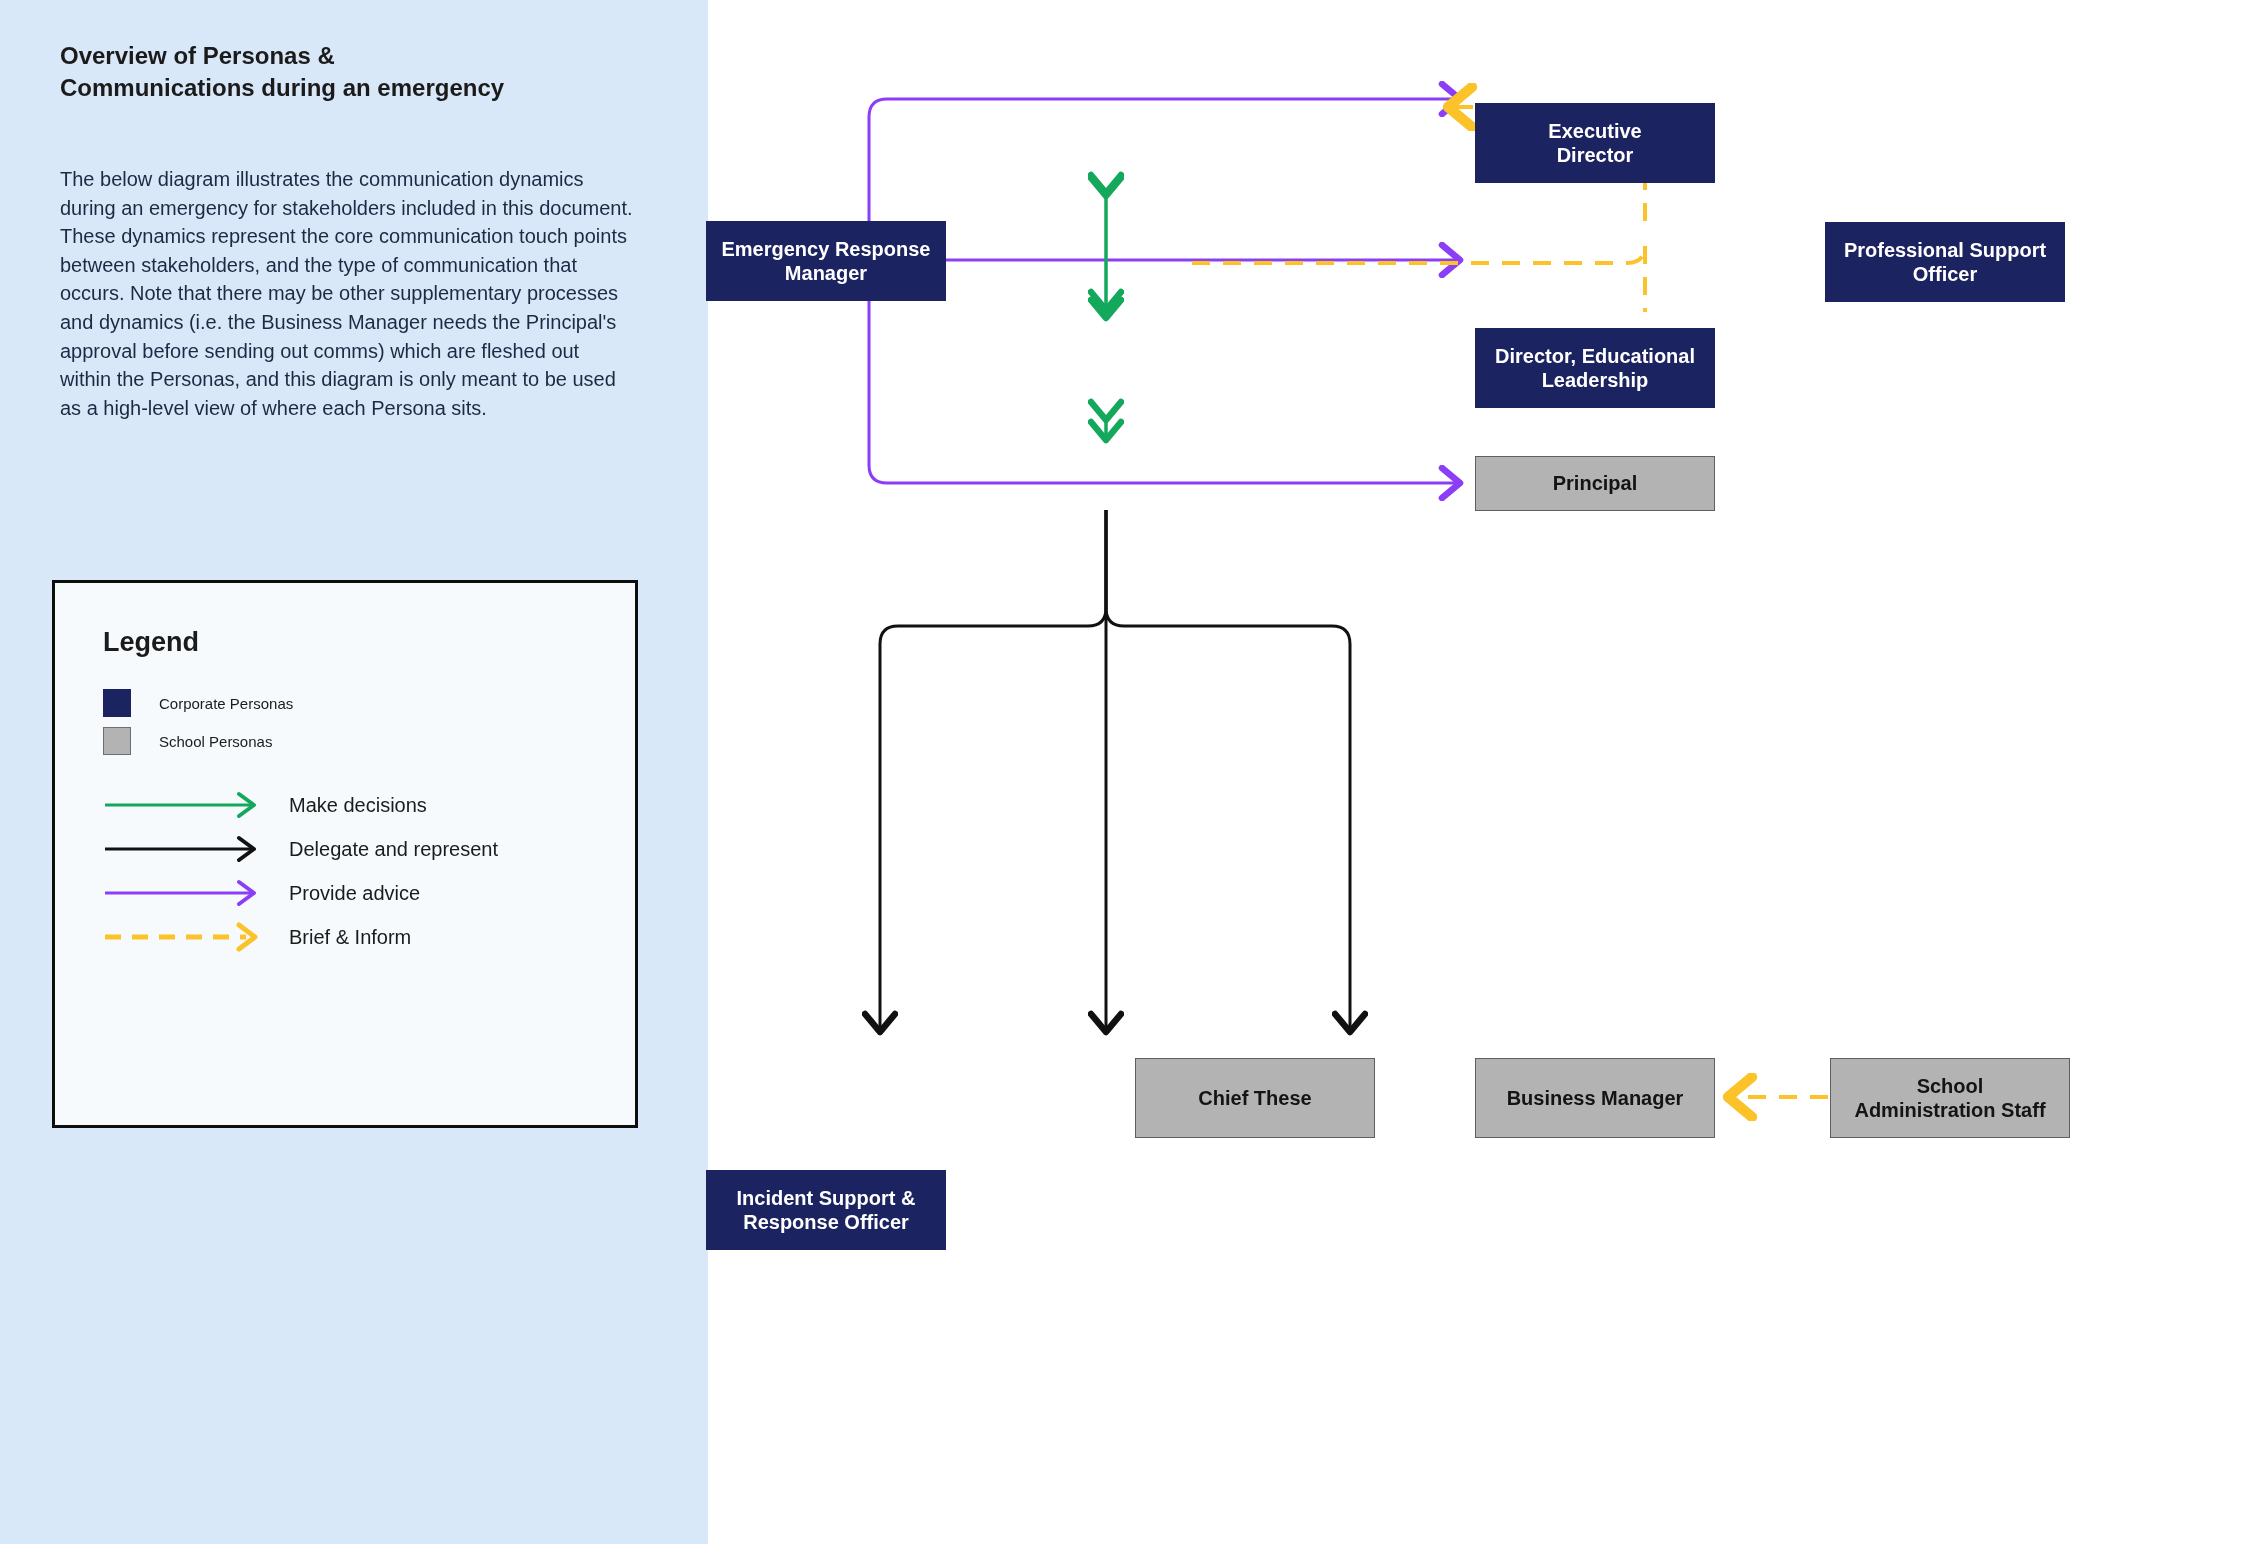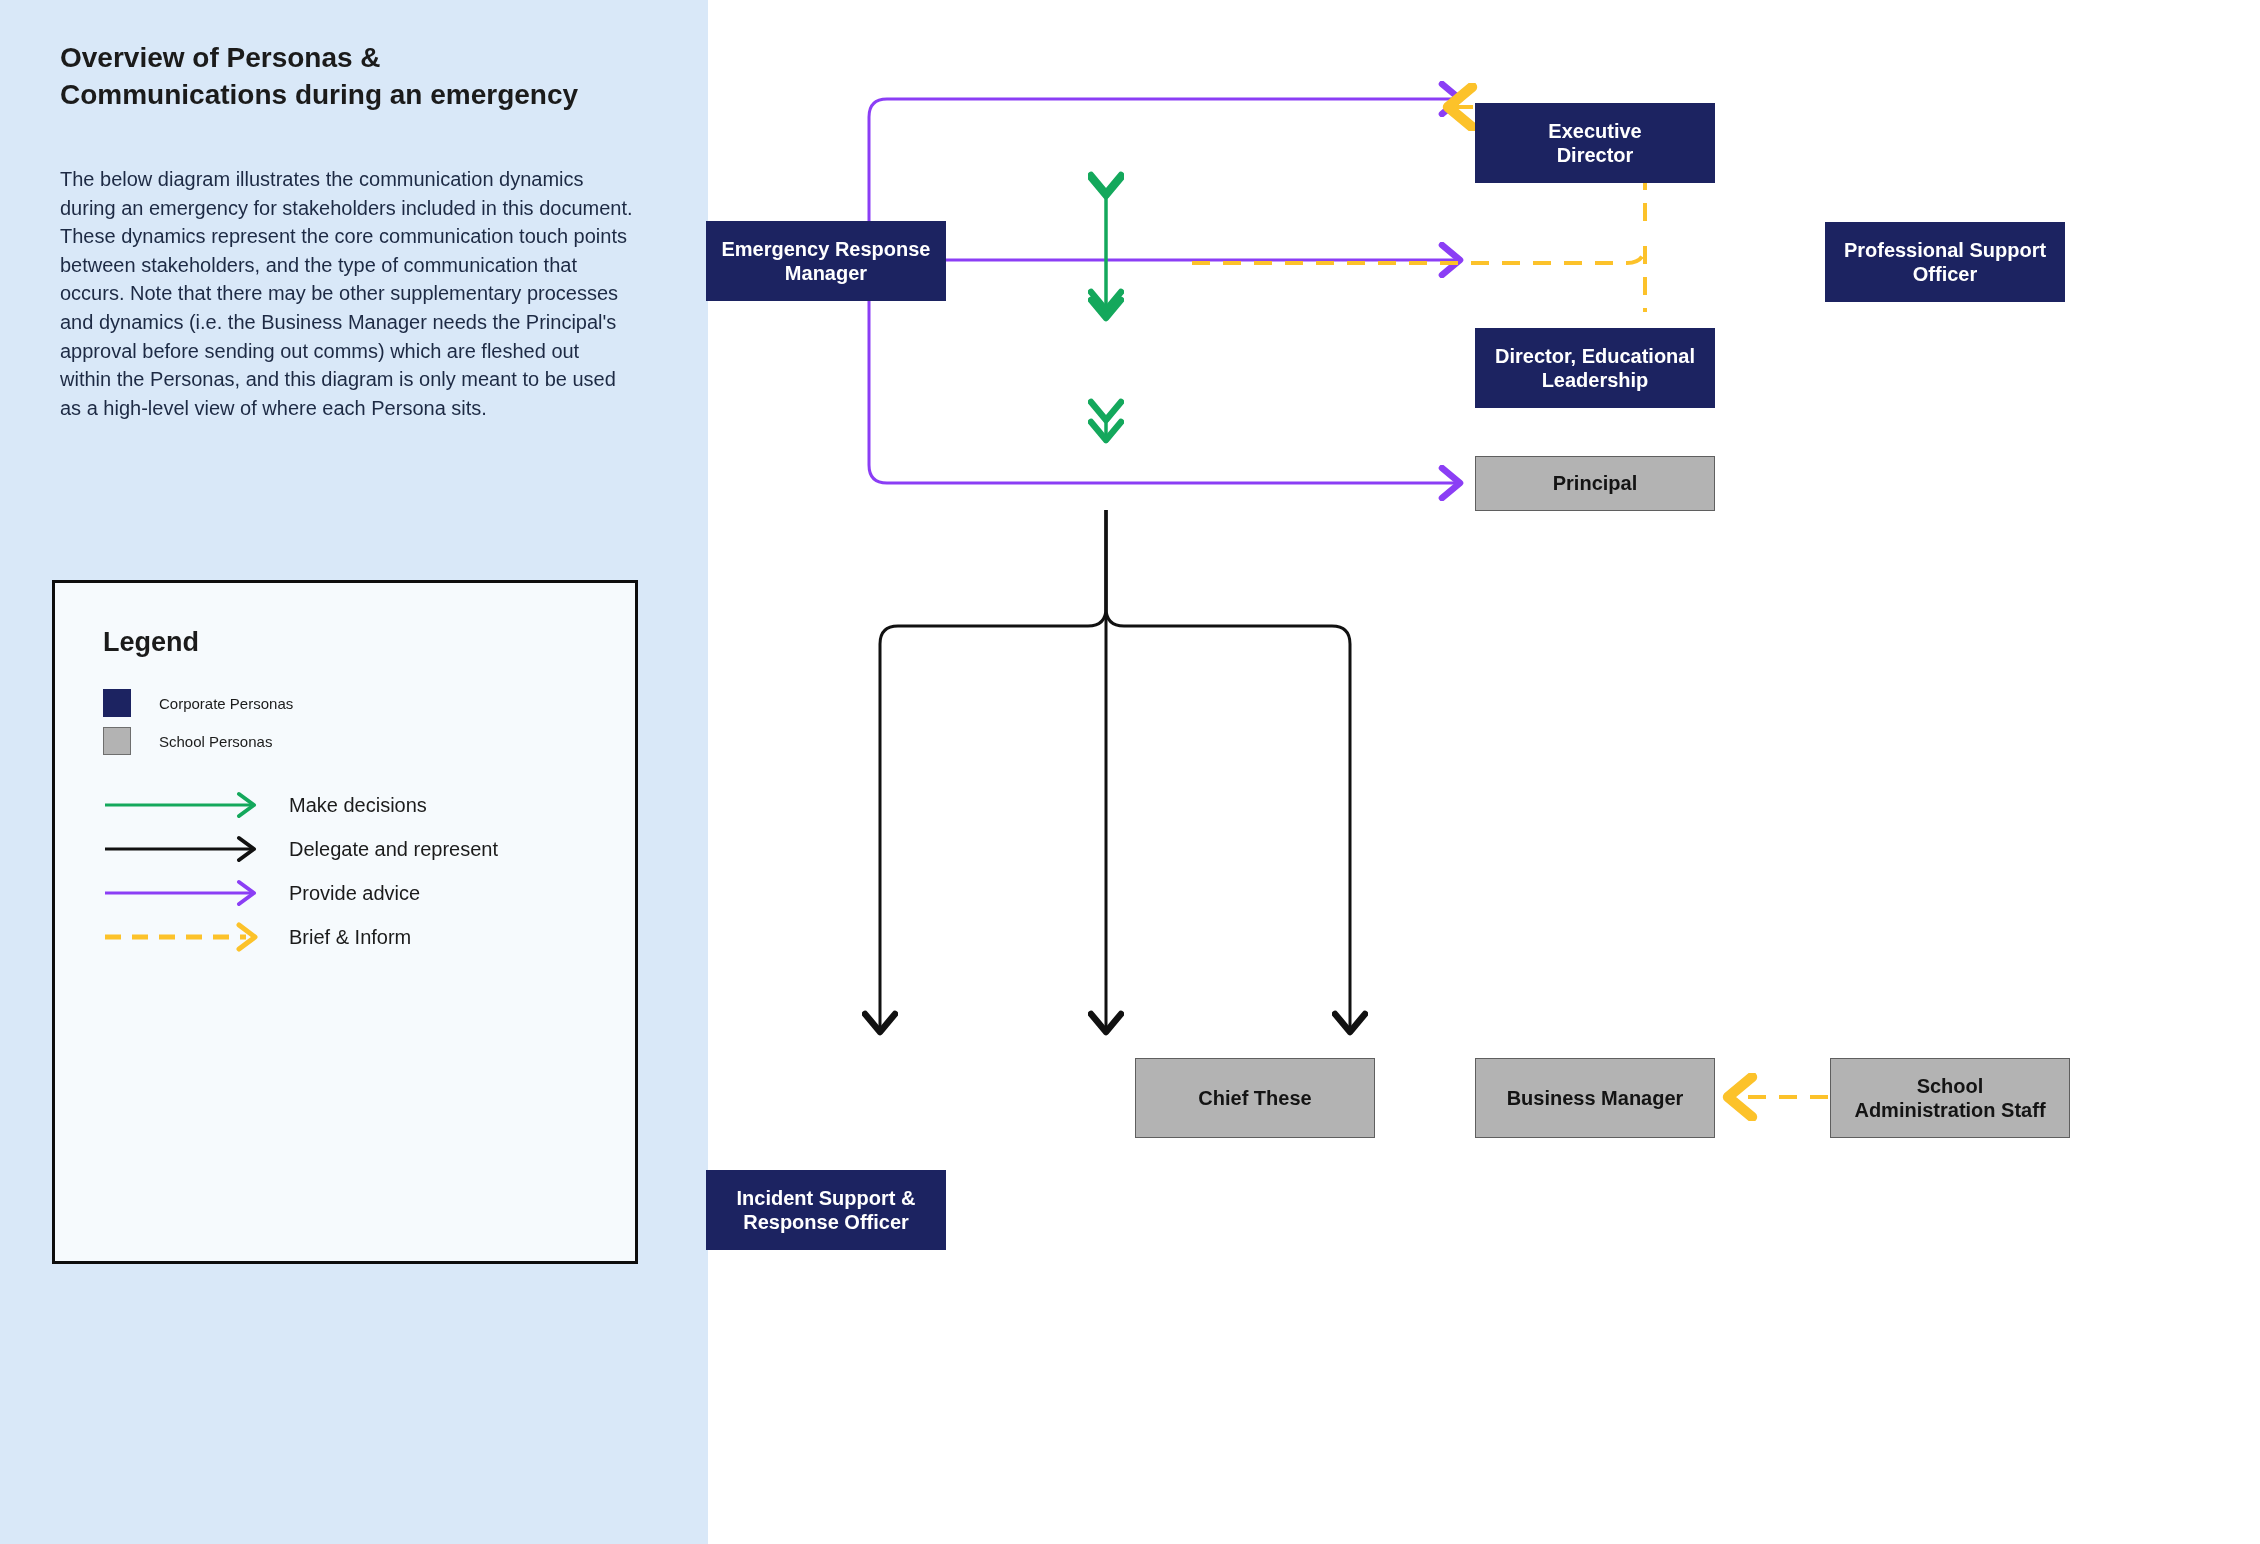--- a/index.html
+++ b/index.html
@@ -24,21 +24,21 @@
     height: 1544px;
     background: #d9e8f8;
     box-sizing: border-box;
   }
 
   #doc-title {
     position: absolute;
     left: 60px;
     top: 40px;
     width: 580px;
-    font-size: 28px;
+    font-size: 24px;
     font-weight: bold;
     line-height: 1.32;
     color: #1b1b1b;
     white-space: pre-line;
   }
 
   #doc-intro {
     position: absolute;
     left: 60px;
     top: 165px;
@@ -47,21 +47,21 @@
     line-height: 1.43;
     color: #1d2a44;
   }
 
   
   #legend {
     position: absolute;
     left: 52px;
     top: 580px;
     width: 586px;
-    height: 684px;
+    height: 548px;
     background: #f6fafd;
     border: 3px solid #0d0d0d;
     box-sizing: border-box;
   }
   #legend-title {
     position: absolute;
     left: 48px;
     top: 44px;
     font-size: 27px;
     font-weight: bold;

